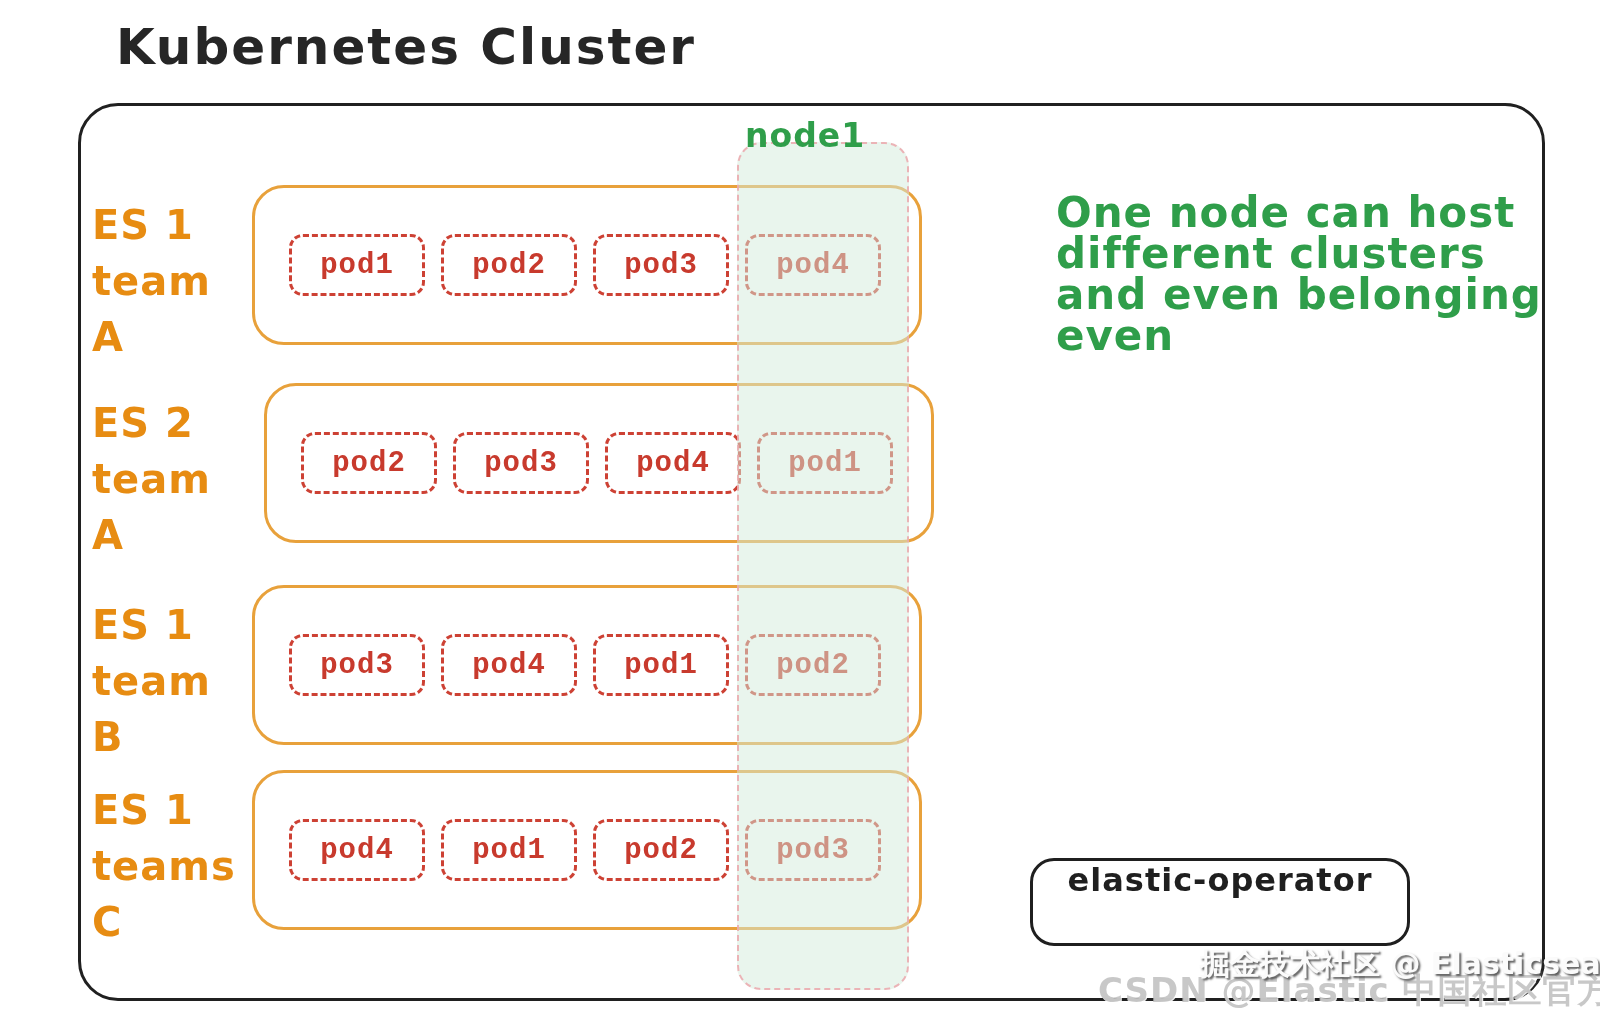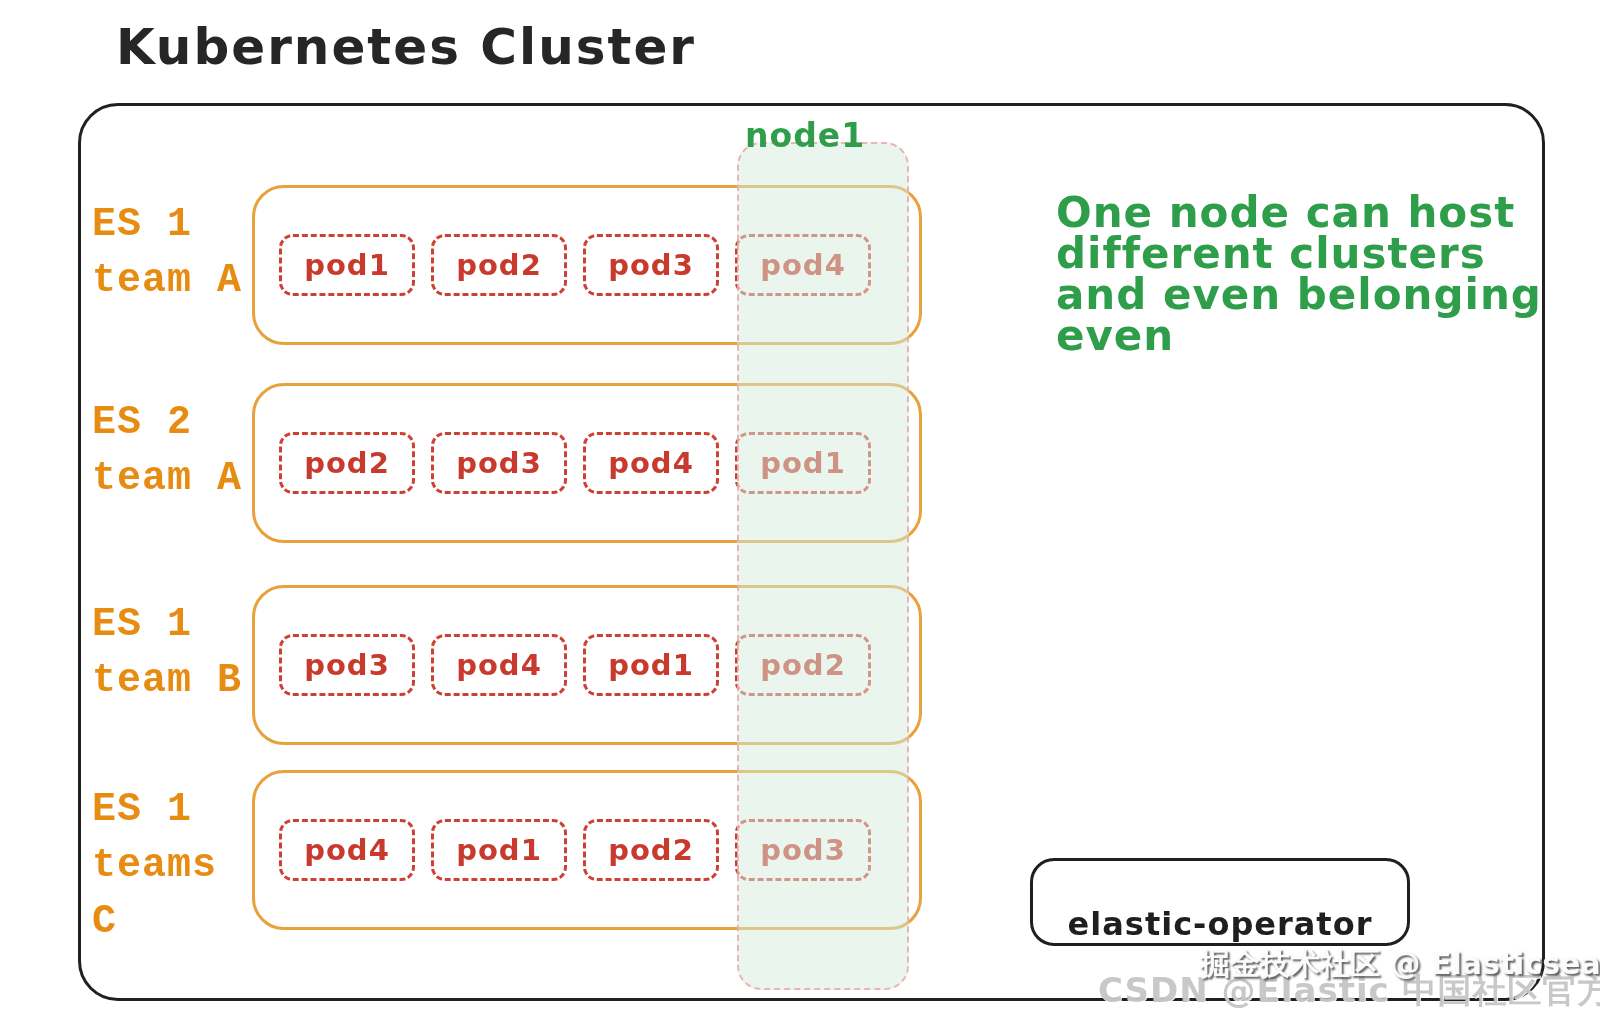--- a/index.html
+++ b/index.html
@@ -35,45 +35,45 @@
 
   
   .cluster-row {
     position: absolute;
     left: 92px;
     display: flex;
     align-items: flex-start;
     z-index: 2;
   }
   .row-0 { top: 185px; }
-  .row-1 { top: 383px; }
+  .row-1 { top: 383px; gap: 12px; }
   .row-2 { top: 585px; }
   .row-3 { top: 770px; }
 
   .row-label {
     width: 160px;
     padding-top: 12px;
     color: #e78c12;
     font-size: 40px;
     font-weight: 700;
     line-height: 56px;
     letter-spacing: 1px;
-    font-family: Liberation Mono, monospace;
   }
 
   .cluster-box {
     width: 670px; height: 160px;
     border: 3px solid #e8a13b;
     border-radius: 32px;
     box-sizing: border-box;
     display: flex;
     align-items: center;
-    padding-left: 24px;
+    padding-left: 34px;
     gap: 16px;
     background: transparent;
+    font-family: Liberation Mono, monospace;
   }
 
   .pod {
     width: 136px; height: 62px;
     border: 3px dashed #cd4134;
     border-radius: 14px;
     box-sizing: border-box;
     display: flex;
     align-items: center;
     justify-content: center;
@@ -114,21 +114,21 @@
     z-index: 2;
   }
 
   .operator-box {
     left: 1030px; top: 858px;
     width: 380px; height: 88px;
     border: 3px solid #1f1f1f;
     border-radius: 24px;
     box-sizing: border-box;
     display: flex;
-    align-items: flex-end;
+    align-items: flex-start;
     justify-content: center;
     background: #ffffff;
     z-index: 3;
   }
   .operator-label {
     font-size: 32px;
     font-weight: 700;
     color: #1f1f1f;
     letter-spacing: 1px;
   }

